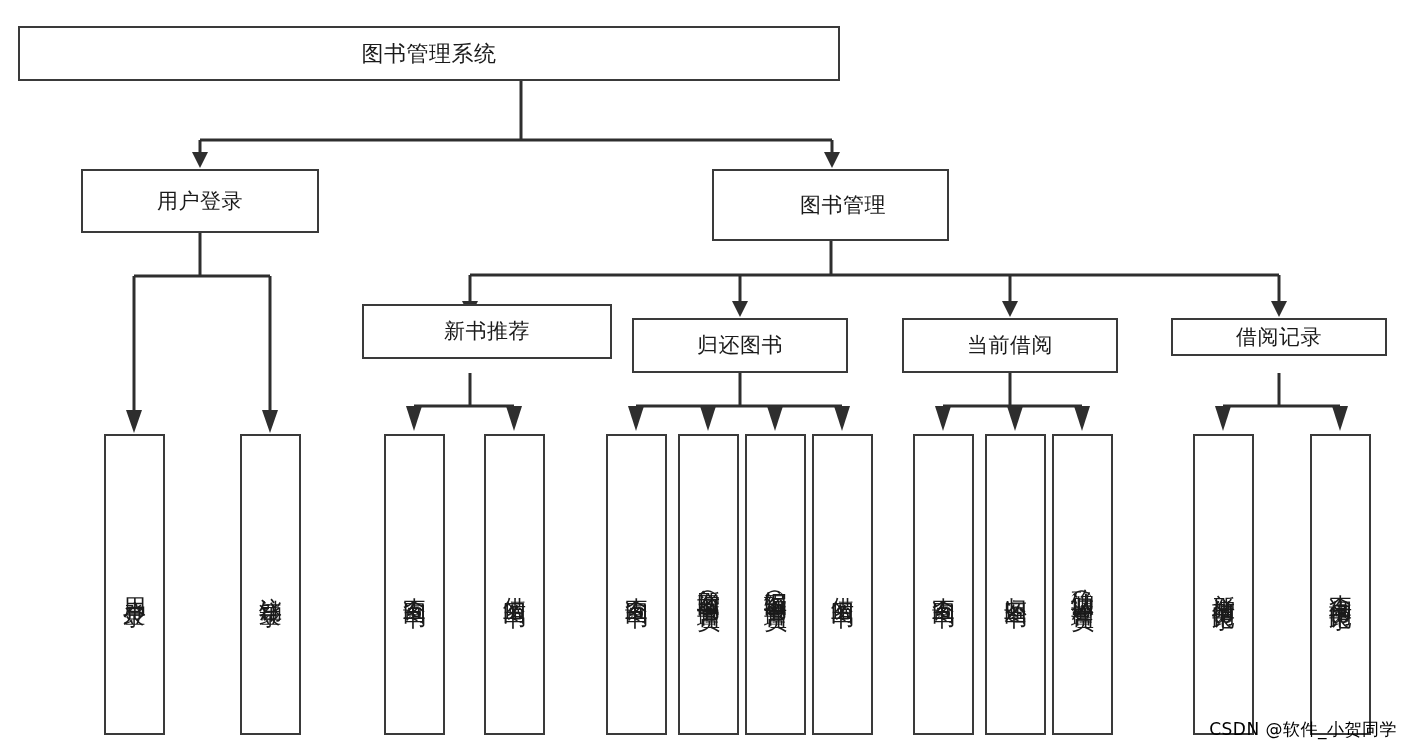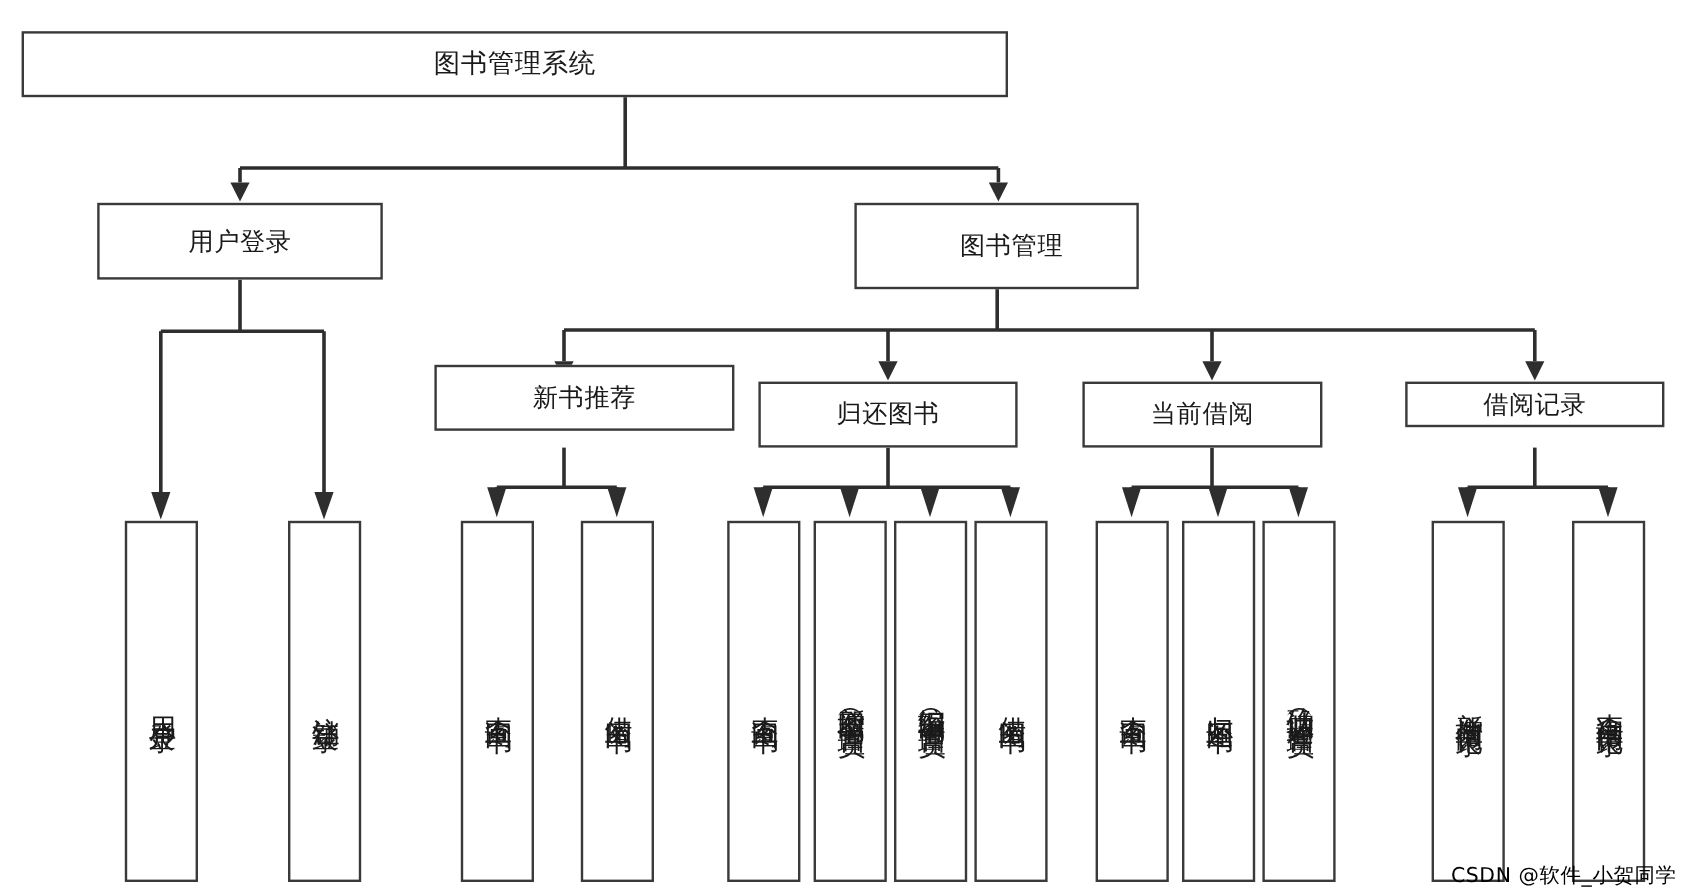--- a/index.html
+++ b/index.html
@@ -170,21 +170,21 @@
   </div>
 
   <div class="node horiz" style="left:362px; top:304px; width:250px; height:55px;">
     <span class="node-label">新书推荐</span>
   </div>
 
   <div class="node horiz" style="left:632px; top:318px; width:216px; height:55px;">
     <span class="node-label">归还图书</span>
   </div>
 
-  <div class="node horiz" style="left:902px; top:318px; width:200px; height:55px;">
+  <div class="node horiz" style="left:902px; top:318px; width:216px; height:55px;">
     <span class="node-label">当前借阅</span>
   </div>
 
   <div class="node horiz" style="left:1171px; top:318px; width:216px; height:38px;">
     <span class="node-label">借阅记录</span>
   </div>
 
   <div class="node vert" style="left:104px; top:434px; width:61px; height:301px;">
     <span class="node-label">用户登录</span>
   </div>

